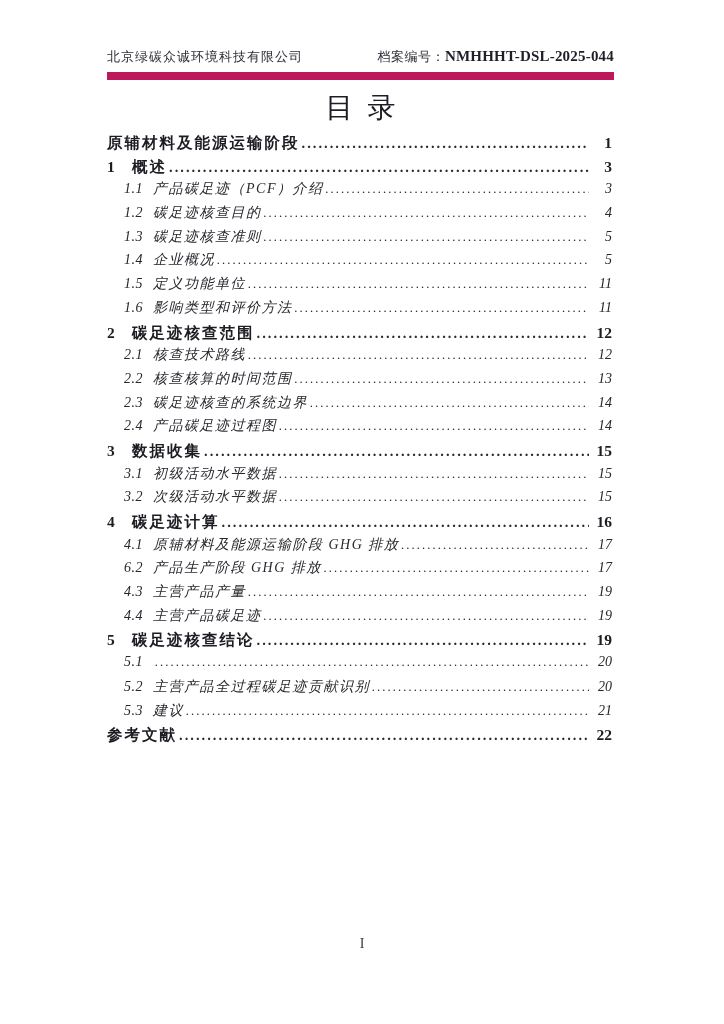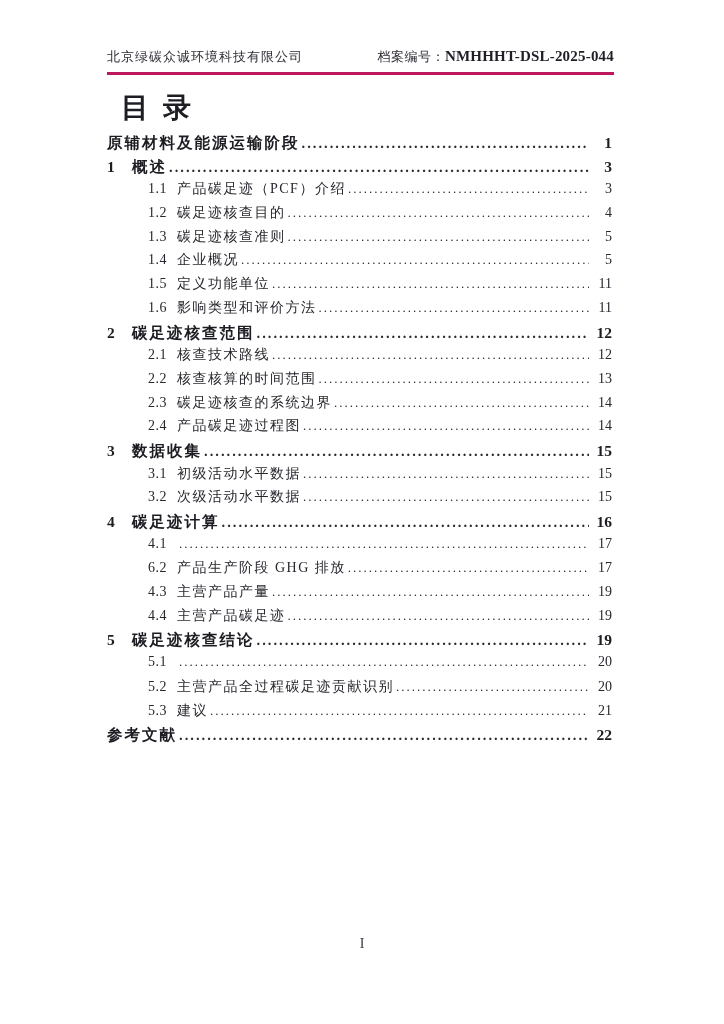--- a/index.html
+++ b/index.html
@@ -22,21 +22,21 @@
   }
   
   .header {
     position: absolute;
     left: 107px;
     right: 110px;
     top: 48px;
     display: flex;
     justify-content: space-between;
     align-items: baseline;
-    border-bottom: 3px solid #be185d;
+    border-bottom: 8px solid #be185d;
     padding-bottom: 6px;
   }
   .company {
     font-size: 13px;
     letter-spacing: 1px;
     color: #2d2d36;
   }
   .file {
     font-size: 13px;
     color: #2d2d36;
@@ -49,22 +49,23 @@
     color: #1f1f27;
     letter-spacing: 0.2px;
   }
   
   .title {
     position: absolute;
     top: 90px;
     left: 107px;
     right: 110px;
     margin: 0;
+    text-align: center;
     font-size: 28px;
-    font-weight: bold;
+    font-weight: normal;
     letter-spacing: 14px;
     text-indent: 14px;
     color: #1d1d24;
     line-height: 36px;
   }
   
   .toc {
     position: absolute;
     left: 107px;
     right: 112px;
@@ -75,21 +76,21 @@
     align-items: baseline;
     height: 23.7px;
     font-size: 14px;
     color: #27272e;
   }
   .toc-row.bold {
     font-weight: bold;
     font-size: 15.5px;
     color: #1c1c23;
   }
-  .toc-row.level2 { margin-left: 41px; }
+  .toc-row.level2 { margin-left: 17px; font-style: italic; }
   .num { flex: 0 0 auto; letter-spacing: 0.5px; }
   .level1 > .num { width: 25px; }
   .level2 > .num { width: 29px; }
   .label {
     flex: 0 0 auto;
     white-space: nowrap;
     letter-spacing: 1.5px;
   }
   .bold .label { letter-spacing: 2px; }
   .dots {
@@ -230,20 +231,21 @@
         <span class="pg">15</span>
       </div>
       <div class="toc-row level1 bold">
         <span class="num">4</span>
         <span class="label">碳足迹计算</span>
         <span class="dots">........................................................................................................................</span>
         <span class="pg">16</span>
       </div>
       <div class="toc-row level2">
         <span class="num">4.1</span>
+        <span class="label">原辅材料及能源运输阶段 GHG 排放</span>
         <span class="dots">........................................................................................................................</span>
         <span class="pg">17</span>
       </div>
       <div class="toc-row level2">
         <span class="num">6.2</span>
         <span class="label">产品生产阶段 GHG 排放</span>
         <span class="dots">........................................................................................................................</span>
         <span class="pg">17</span>
       </div>
       <div class="toc-row level2">

